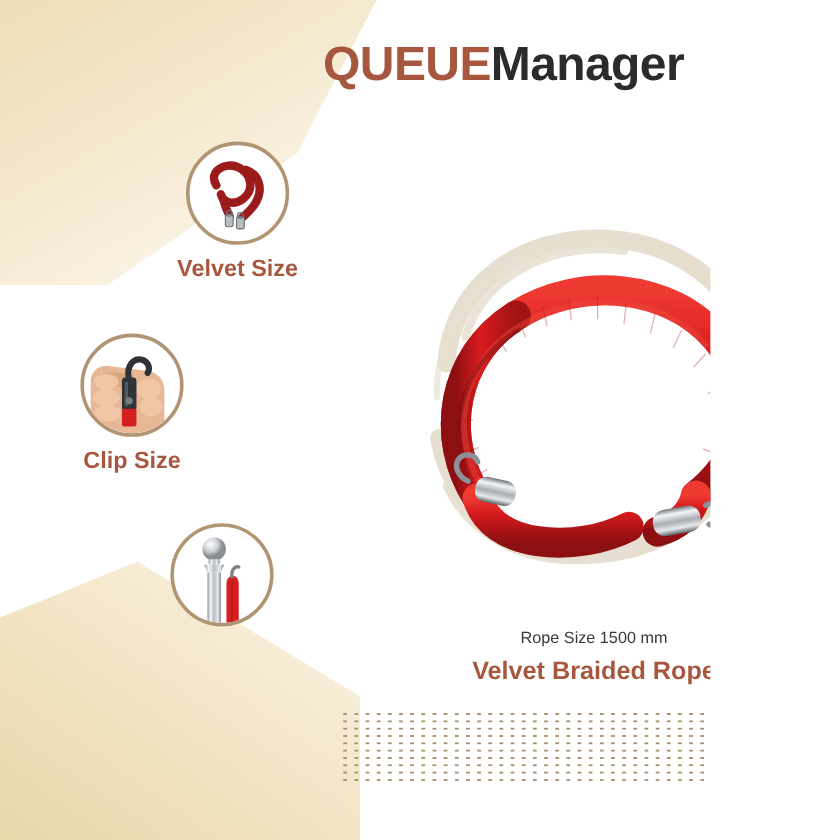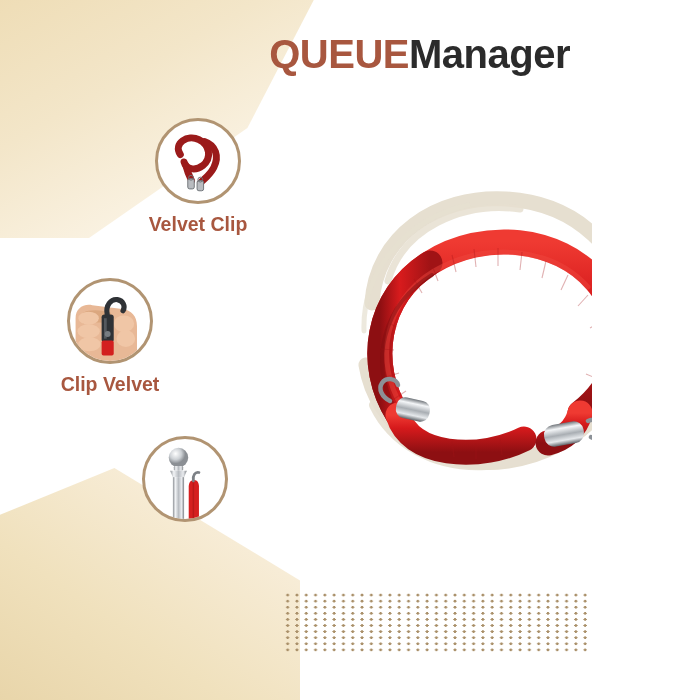--- a/index.html
+++ b/index.html
@@ -167,21 +167,21 @@
           </g>
           <g fill="#b9bcc0" stroke="#6d7276" stroke-width="1">
             <rect x="32" y="62" width="7" height="11" rx="2"></rect>
             <rect x="42" y="64" width="7" height="11" rx="2"></rect>
             <circle cx="35.5" cy="61" r="2.6" fill="none"></circle>
             <circle cx="45.5" cy="63" r="2.6" fill="none"></circle>
           </g>
         </svg>
       </span>
     </div>
-    <div class="feature-label">Velvet Clip</div>
+    <div class="feature-label">Velvet Size</div>
   </div>
 
   <div class="feature" id="feature-1">
     <div class="feature-badge">
       <span>
         <svg viewBox="0 0 86 86">
 
           <g fill="#e8b896">
             <path d="M6 40 C6 30, 14 24, 24 26 L56 30 C66 31, 72 38, 72 48 L72 86 L6 86 Z"></path>
             <path d="M14 34 C22 30, 34 31, 44 34 L44 46 C34 44, 22 44, 14 46 Z" fill="#dba77f"></path>
@@ -197,21 +197,21 @@
           <g>
             <rect x="34" y="36" width="13" height="30" rx="3" fill="#2f3236"></rect>
             <rect x="36.5" y="40" width="3" height="22" fill="#55595e"></rect>
             <circle cx="40.5" cy="57" r="3.2" fill="#787d82"></circle>
             <path d="M40 36 C38 26, 44 19, 51 20 C57 21, 60 27, 57 32" fill="none" stroke="#2f3236" stroke-width="5.5" stroke-linecap="round"></path>
             <rect x="34" y="64" width="13" height="16" rx="2" fill="#d31f1f"></rect>
           </g>
         </svg>
       </span>
     </div>
-    <div class="feature-label">Clip Velvet</div>
+    <div class="feature-label">Clip Size</div>
   </div>
 
   <div class="feature" id="feature-2">
     <div class="feature-badge">
       <span>
         <svg viewBox="0 0 86 86">
           <defs>
             <linearGradient id="chrome" x1="0" y1="0" x2="1" y2="0">
               <stop offset="0%" stop-color="#8d9196"></stop>
               <stop offset="22%" stop-color="#f2f4f6"></stop>
@@ -311,16 +311,20 @@
           <path d="M33 148 L46 149"></path>
         <path d="M38 176 L51 172"></path>
           <path d="M46 198 L58 190"></path>
         <path d="M104 240 L106 256"></path>
           <path d="M128 242 L128 258"></path>
         <path d="M152 238 L154 254"></path>
       </g>
     </svg>
   </div>
 
+  <div id="caption-block">
+    <div id="rope-size">Rope Size 1500 mm</div>
+    <div id="product-name">Velvet Braided Rope</div>
+  </div>
 
   <div id="dot-grid"></div>
 
 </div>
 
 </body></html>

